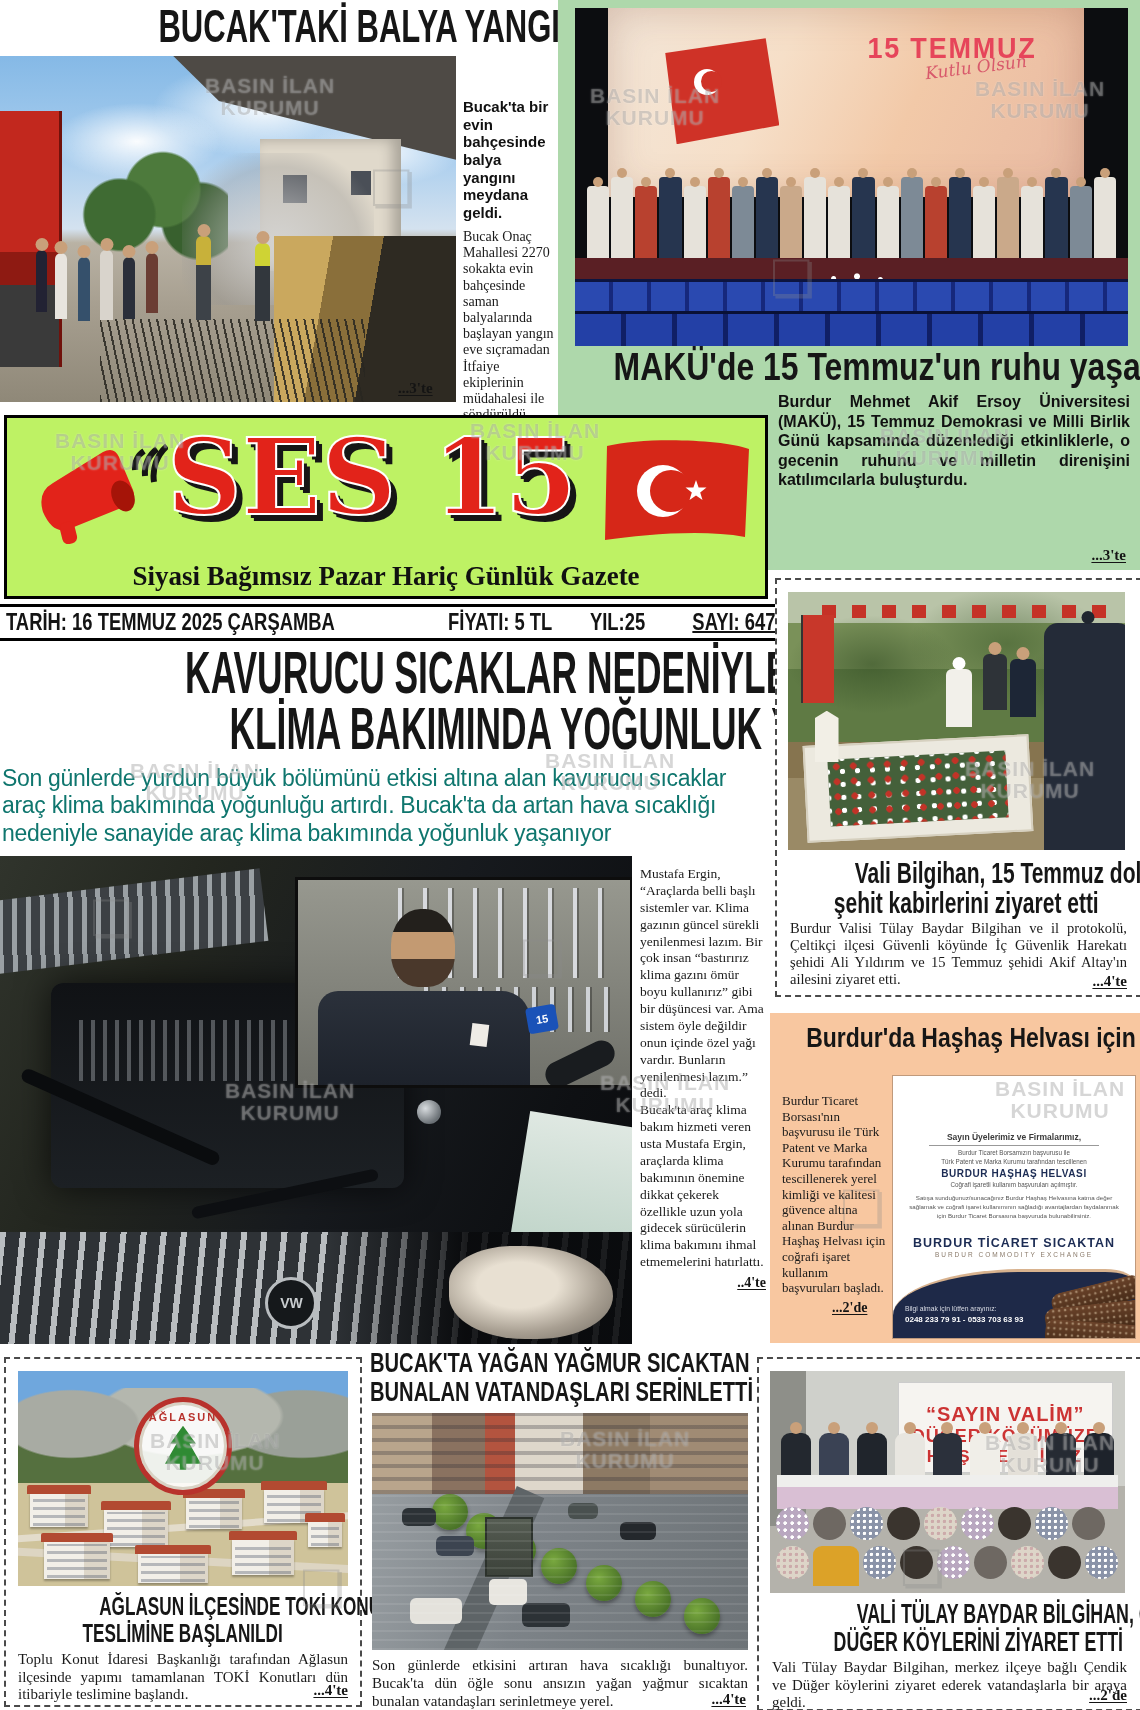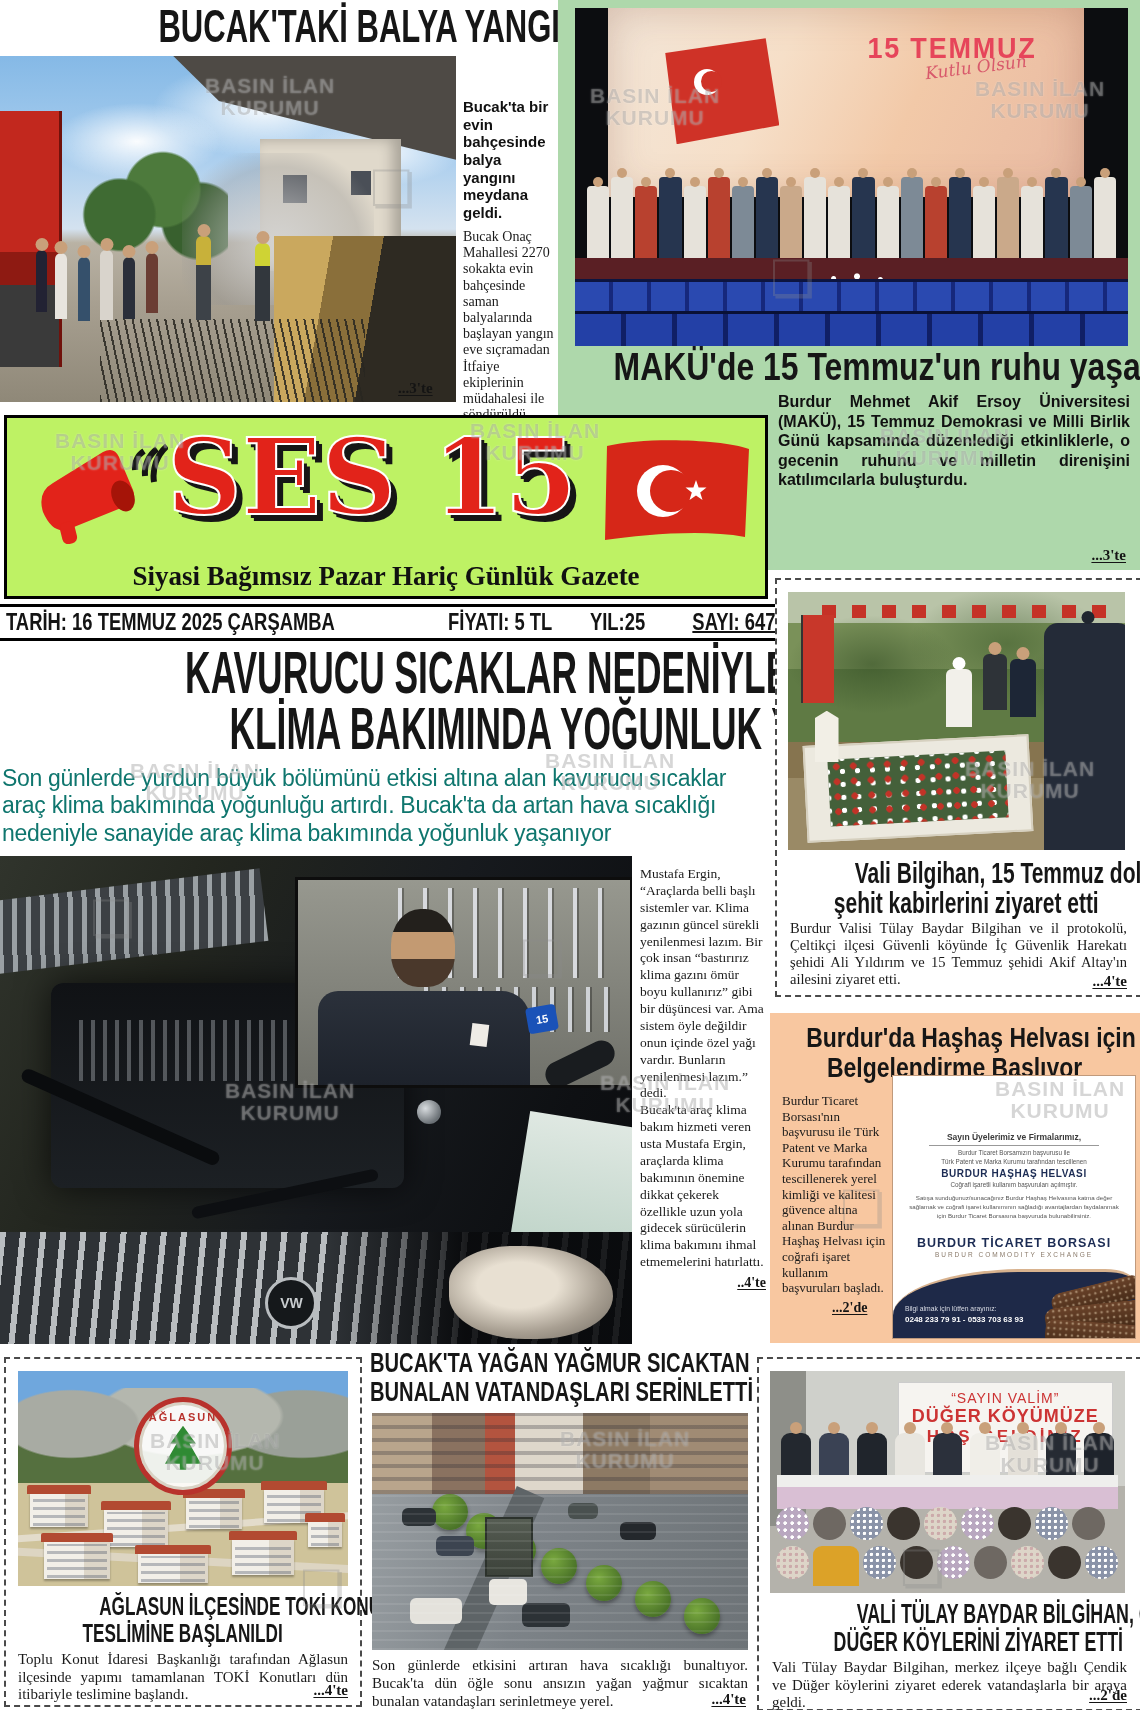--- a/index.html
+++ b/index.html
@@ -214,22 +214,22 @@
   #ph-rain .truckbox { position:absolute; left:30%; top:44%; width:44px; height:56px;
     background:linear-gradient(#555c52,#3c423a); border:2px solid #2c322c; }
   #ph-rain .truckcab { position:absolute; left:31%; top:70%; width:38px; height:26px;
     background:#e8e6e0; border-radius:5px; }
 
   
   #ph-meet { background:linear-gradient(#cfd0cb 0 52%,#b4b2ab 52% 100%); }
   #ph-meet .col { position:absolute; left:0; top:0; width:10%; height:70%; background:#8e8f89; }
   #ph-meet .banner { position:absolute; left:36%; top:5%; width:60%; height:40%; background:#f6f4f0;
     border:1px solid #ccc; text-align:center; overflow:hidden; }
-  #ph-meet .banner .b1 { margin-top:7px; font-family:"Liberation Sans",sans-serif; font-weight:normal;
-    font-size:14px; color:#cc3333; letter-spacing:1px; }
+  #ph-meet .banner .b1 { margin-top:20px; font-family:"Liberation Sans",sans-serif; font-weight:bold;
+    font-size:20px; color:#cc3333; letter-spacing:1px; }
   #ph-meet .banner .b2 { font-family:"Liberation Sans",sans-serif; font-weight:bold; font-size:18px;
     color:#cc3333; letter-spacing:1px; }
   #ph-meet .banner .b3 { font-family:"Liberation Sans",sans-serif; font-weight:bold; font-size:17px;
     color:#cc3333; letter-spacing:3px; }
   #ph-meet .table { position:absolute; left:2%; top:47%; width:96%; height:15%;
     background:linear-gradient(#efefed 0 34%,#d9bfd4 34% 100%); }
   .offs { position:absolute; left:2%; top:28%; width:96%; height:20%; display:flex; align-items:flex-end; }
   .offs i { flex:1; margin:0 4px; height:100%; border-radius:9px 9px 0 0; background:var(--c,#2a2f3a); position:relative; }
   .offs i::before { content:""; position:absolute; top:-11px; left:50%; transform:translateX(-50%);
     width:12px; height:12px; border-radius:50%; background:var(--h,#c9a07a); }
@@ -443,34 +443,31 @@
       <span class="cond" style="font-size:30px;transform:scaleX(.70);line-height:1;">şehit kabirlerini ziyaret etti</span>
     </div>
     <p class="bodytxt abs just" style="left:13px;top:340px;width:337px;margin:0;font-size:14.5px;line-height:1.18;">Burdur Valisi Tülay Baydar Bilgihan ve il protokolü, Çeltikçi ilçesi Güvenli köyünde İç Güvenlik Harekatı şehidi Ali Yıldırım ve 15 Temmuz şehidi Akif Altay'ın ailesini ziyaret etti.</p>
     <span class="jump jump-abs" style="right:13px;bottom:5px;font-size:15px;">...4'te</span>
   </section>
 
   <section id="peach-panel">
     <div class="ctr abs" style="left:0;top:10px;width:100%;">
       <span class="cond" style="font-size:28px;transform:scaleX(.82);line-height:1.05;">Burdur'da Haşhaş Helvası için</span>
     </div>
-    <div class="ctr abs" style="left:0;top:40px;width:100%;">
-      <span class="cond" style="font-size:28px;transform:scaleX(.82);line-height:1.05;">Belgelendirme Başlıyor</span>
-    </div>
     <p class="bodytxt abs" style="left:12px;top:80px;width:104px;margin:0;font-size:13px;line-height:1.2;">Burdur Ticaret Borsası'nın başvurusu ile Türk Patent ve Marka Kurumu tarafından tescillenerek yerel kimliği ve kalitesi güvence altına alınan Burdur Haşhaş Helvası için coğrafi işaret kullanım başvuruları başladı.</p>
     <span class="jump jump-abs" style="left:62px;top:287px;font-size:14px;">...2'de</span>
     <div id="cert">
       <div class="sal">Sayın Üyelerimiz ve Firmalarımız,</div>
       <div class="rule"></div>
       <div class="t6" style="top:73px;">Burdur Ticaret Borsamızın başvurusu ile</div>
       <div class="t6" style="top:82px;">Türk Patent ve Marka Kurumu tarafından tescillenen</div>
       <div class="prod">BURDUR HAŞHAŞ HELVASI</div>
       <div class="t6" style="top:105px;">Coğrafi işaretli kullanım başvuruları açılmıştır.</div>
       <div class="para">Satışa sunduğunuz/sunacağınız Burdur Haşhaş Helvasına katma değer sağlamak ve coğrafi işaret kullanımının sağladığı avantajlardan faydalanmak için Burdur Ticaret Borsasına başvuruda bulunabilirsiniz.</div>
-      <div class="org">BURDUR TİCARET BORSASI</div>
+      <div class="org">BURDUR TİCARET SICAKTAN</div>
       <div class="orgen">BURDUR COMMODITY EXCHANGE</div>
       <div class="wave"></div>
       <div class="contact">Bilgi almak için lütfen arayınız:</div>
       <div class="phones">0248 233 79 91 - 0533 703 63 93</div>
       <div class="helva" style="right:-8px;bottom:30px;width:92px;height:24px;transform:rotate(-14deg);"></div>
       <div class="helva" style="right:-10px;bottom:8px;width:100px;height:26px;transform:rotate(-6deg);"></div>
       <div class="helva" style="right:-6px;bottom:-10px;width:96px;height:26px;transform:rotate(4deg);"></div>
     </div>
   </section>
 

